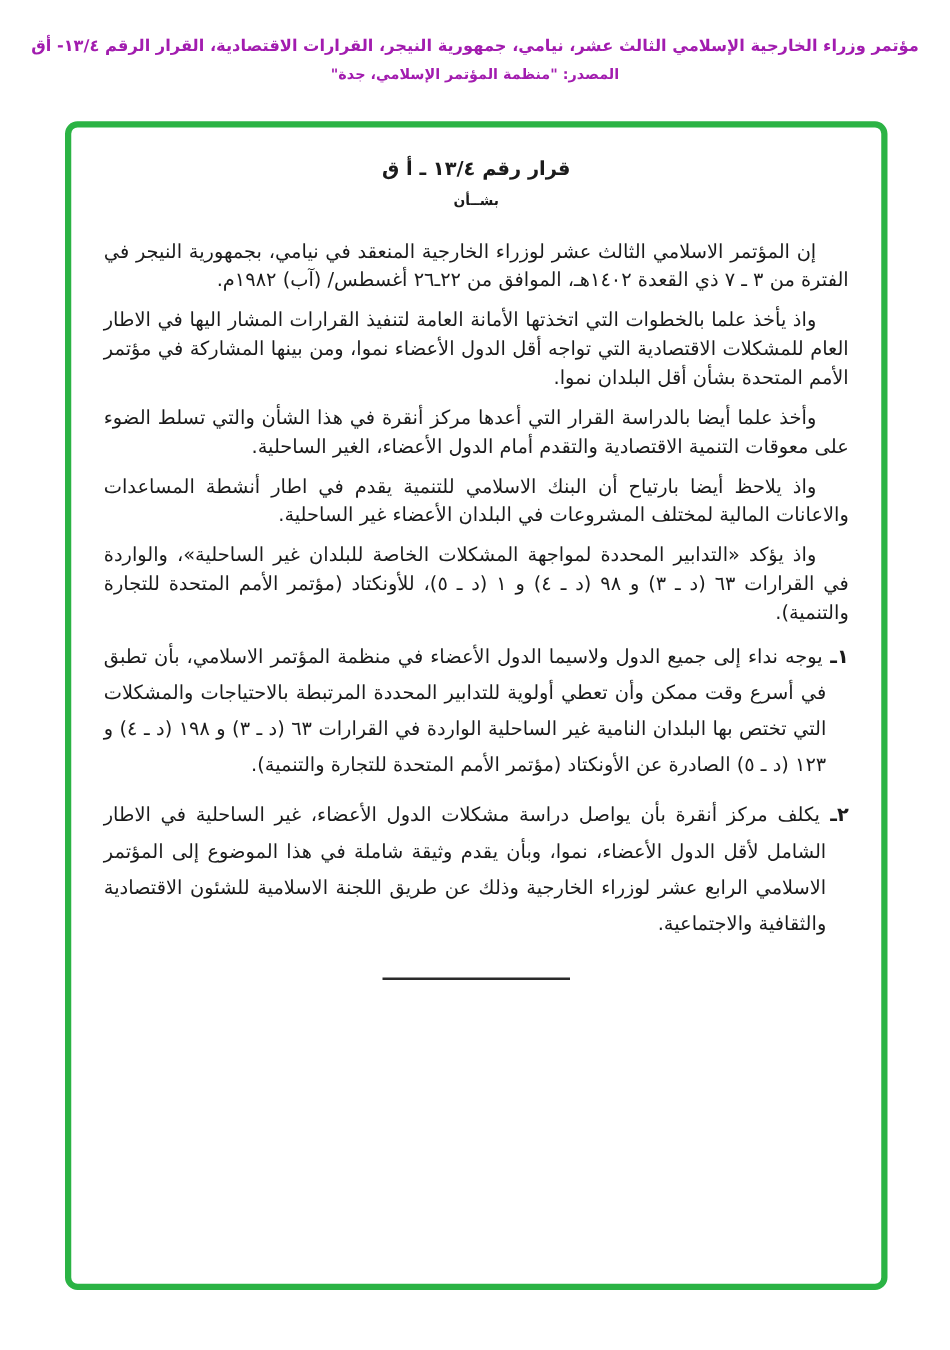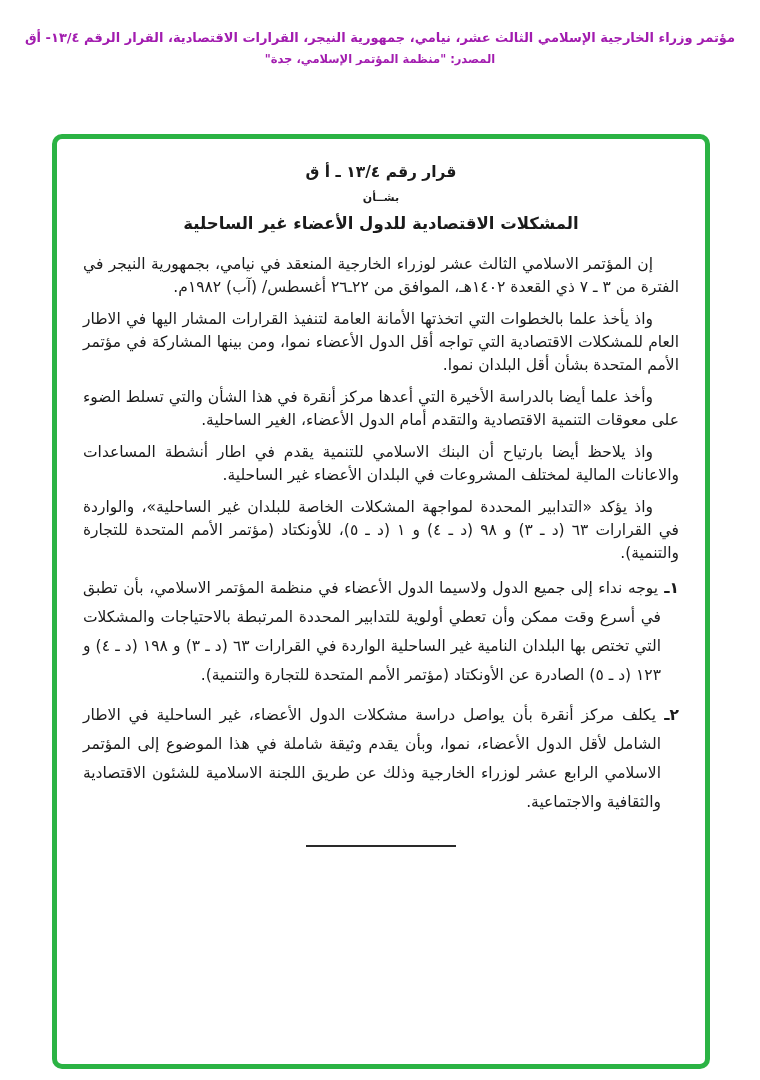--- a/index.html
+++ b/index.html
@@ -87,33 +87,32 @@
 </head>
 <body>
 
 <div class="page">
 
   <div class="doc-header">
     <div class="header-citation">مؤتمر وزراء الخارجية الإسلامي الثالث عشر، نيامي، جمهورية النيجر، القرارات الاقتصادية، القرار الرقم ١٣/٤- أق</div>
     <div class="header-source">المصدر:  "منظمة المؤتمر الإسلامي، جدة"</div>
   </div>
 
-  <div class="green-frame" style="border-color: rgb(43, 179, 68); margin-top: 37px;">
+  <div class="green-frame" style="border-color: rgb(43, 179, 68);">
     <div class="doc-body">
 
       <div class="title-block">
         <div class="title-l1">قرار رقم ١٣/٤ ـ أ ق</div>
         <div class="title-l2">بشــأن</div>
-        <div class="title-l3">المشكلات الاقتصادية للدول الأعضاء غير الساحلية</div>
       </div>
 
       <div id="paragraphs">
           <p class="para">إن المؤتمر الاسلامي الثالث عشر لوزراء الخارجية المنعقد في نيامي، بجمهورية النيجر في الفترة من ٣ ـ ٧ ذي القعدة ١٤٠٢هـ، الموافق من ٢٢ـ٢٦ أغسطس/ (آب) ١٩٨٢م.</p>
           <p class="para">واذ يأخذ علما بالخطوات التي اتخذتها الأمانة العامة لتنفيذ القرارات المشار اليها في الاطار العام للمشكلات الاقتصادية التي تواجه أقل الدول الأعضاء نموا، ومن بينها المشاركة في مؤتمر الأمم المتحدة بشأن أقل البلدان نموا.</p>
-          <p class="para">وأخذ علما أيضا بالدراسة الأخيرة التي أعدها مركز أنقرة في هذا الشأن والتي تسلط الضوء على معوقات التنمية الاقتصادية والتقدم أمام الدول الأعضاء، الغير الساحلية.</p>
+          <p class="para">وأخذ علما أيضا بالدراسة القرار التي أعدها مركز أنقرة في هذا الشأن والتي تسلط الضوء على معوقات التنمية الاقتصادية والتقدم أمام الدول الأعضاء، الغير الساحلية.</p>
           <p class="para">واذ يلاحظ أيضا بارتياح أن البنك الاسلامي للتنمية يقدم في اطار أنشطة المساعدات والاعانات المالية لمختلف المشروعات في البلدان الأعضاء غير الساحلية.</p>
           <p class="para">واذ يؤكد «التدابير المحددة لمواجهة المشكلات الخاصة للبلدان غير الساحلية»، والواردة في القرارات ٦٣ (د ـ ٣) و ٩٨ (د ـ ٤) و ١ (د ـ ٥)، للأونكتاد (مؤتمر الأمم المتحدة للتجارة والتنمية).</p>
         </div>
 
       <div id="items">
           <p class="item"><span class="marker">١ـ </span><span>يوجه نداء إلى جميع الدول ولاسيما الدول الأعضاء في منظمة المؤتمر الاسلامي، بأن تطبق في أسرع وقت ممكن وأن تعطي أولوية للتدابير المحددة المرتبطة بالاحتياجات والمشكلات التي تختص بها البلدان النامية غير الساحلية الواردة في القرارات ٦٣ (د ـ ٣) و ١٩٨ (د ـ ٤) و ١٢٣ (د ـ ٥) الصادرة عن الأونكتاد (مؤتمر الأمم المتحدة للتجارة والتنمية).</span></p>
           <p class="item"><span class="marker">٢ـ </span><span>يكلف مركز أنقرة بأن يواصل دراسة مشكلات الدول الأعضاء، غير الساحلية في الاطار الشامل لأقل الدول الأعضاء، نموا، وبأن يقدم وثيقة شاملة في هذا الموضوع إلى المؤتمر الاسلامي الرابع عشر لوزراء الخارجية وذلك عن طريق اللجنة الاسلامية للشئون الاقتصادية والثقافية والاجتماعية.</span></p>
         </div>
 
       <div class="end-divider" style="background: rgb(42, 42, 42);"></div>

